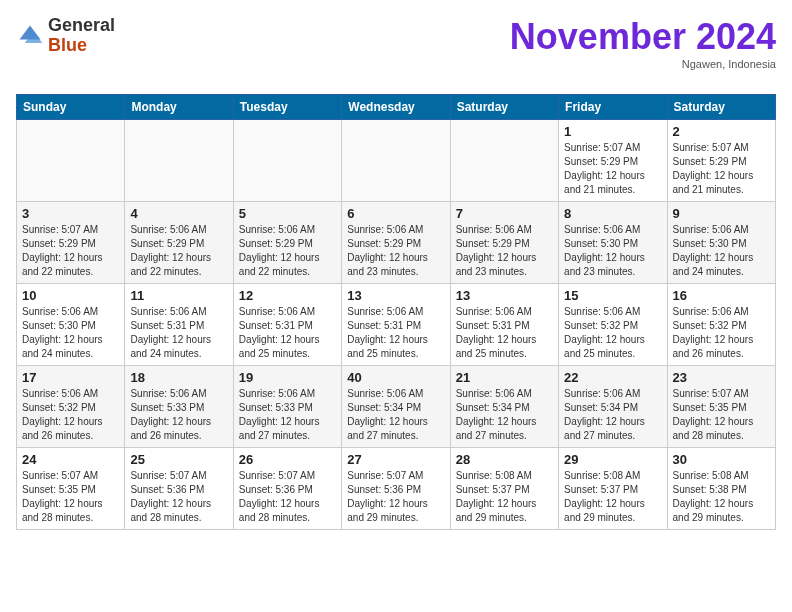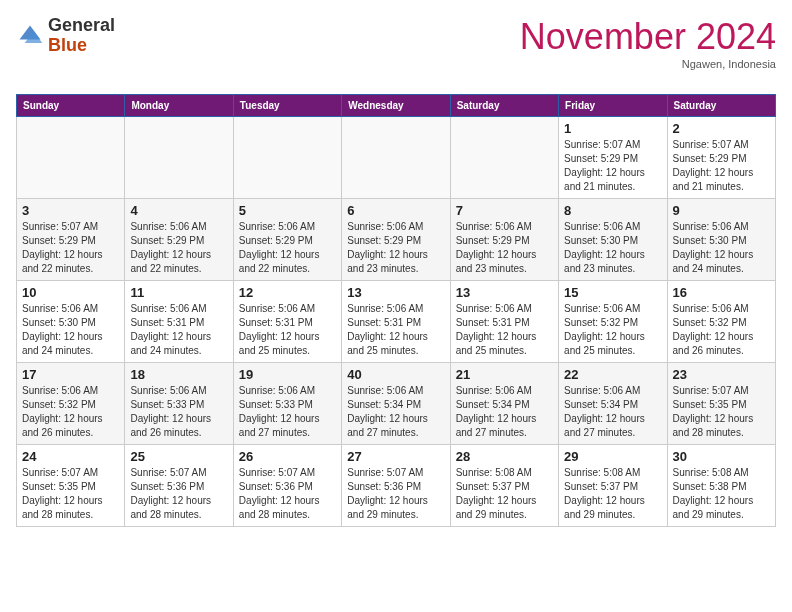--- a/index.html
+++ b/index.html
@@ -30,38 +30,38 @@
     .logo-blue { color: #c2410c; }
     .logo-icon {
       width: 28px;
       height: 28px;
     }
     .title-block {
       text-align: right;
     }
     .month-title {
       font-size: 36px;
-      font-weight: normal;
-      color: #be185d;
+      font-weight: bold;
+      color: #6d28d9;
     }
     .location {
       font-size: 11px;
       color: #555;
     }
     .calendar {
       width: 100%;
       border-collapse: collapse;
       border: 1px solid #ccc;
     }
     .calendar th {
-      background-color: #701a75;
+      background-color: #0369a1;
       color: white;
       text-align: left;
       padding: 5px 6px;
-      font-size: 10px;
+      font-size: 12px;
       border: 1px solid #2a60a8;
     }
     .calendar td {
       vertical-align: top;
       border: 1px solid #ccc;
       padding: 4px 5px;
       width: 108px;
       min-height: 80px;
       background: #fff;
     }

